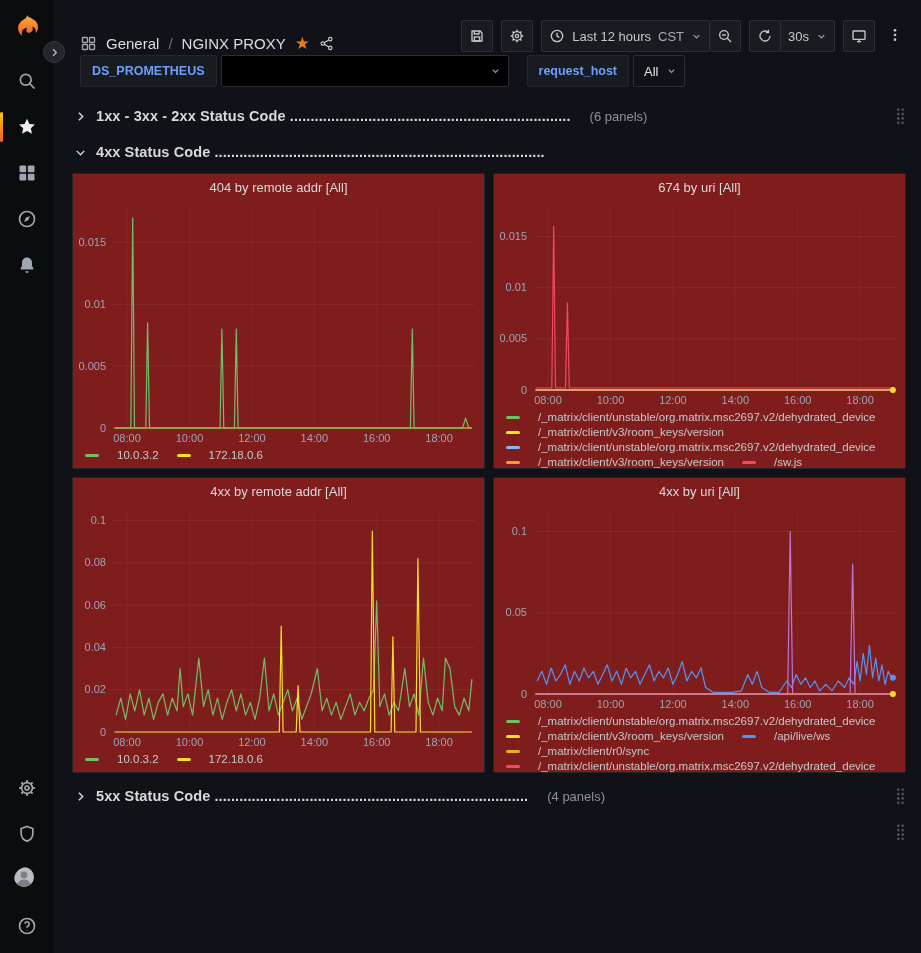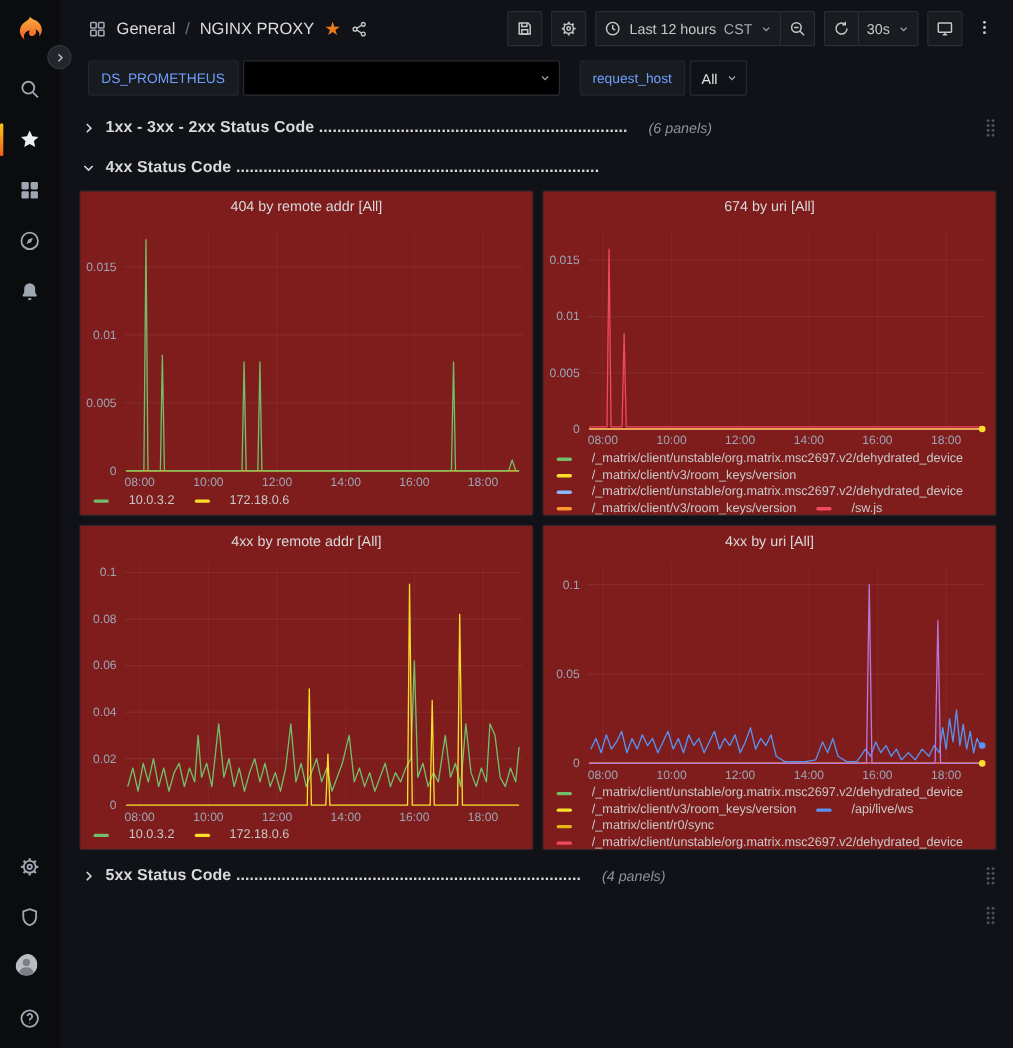--- a/index.html
+++ b/index.html
@@ -22,21 +22,21 @@
   .side-spacer{flex:1}
   .avatar-wrap{width:26px;height:26px;border-radius:50%;overflow:hidden;display:block}
   .sidebar-toggle{position:absolute;left:43px;top:41px;width:22px;height:22px;border-radius:50%;
             background:#24262b;border:1px solid #35373d;color:#b4bac2;z-index:6;display:flex;
             align-items:center;justify-content:center;cursor:pointer;padding:0}
   .sidebar-toggle svg{width:11px;height:11px;display:block}
 
   
   .main{margin-left:54px;height:100%;display:flex;flex-direction:column}
 
-  .navbar{height:52px;flex:none;display:flex;align-items:center;justify-content:space-between;
+  .navbar{height:52px;flex:none;display:flex;align-items:flex-end;justify-content:space-between;
           padding:0 14px 0 26px}
   .breadcrumb{display:flex;align-items:center;gap:9px;font-size:15px}
   .bc-grid-icon svg{width:17px;height:17px;color:#9fa7b3;display:block}
   .bc-section,.bc-title{color:#dcdde0;cursor:pointer}
   .bc-sep{color:#6c7078}
   .fav-star{color:#eb7b18;font-size:17px;line-height:1;cursor:pointer}
   .share-icon{background:none;border:none;color:#c7c8c9;cursor:pointer;padding:0;display:flex}
   .share-icon svg{width:15px;height:15px;display:block}
 
   .nav-actions{display:flex;align-items:center;gap:8px}
@@ -49,39 +49,39 @@
   .tool-btn .chev svg{width:11px;height:11px;color:#9da5b4}
   .tz{color:#a6acb5}
   .kebab-btn{background:none;border:none;height:32px;padding:0 4px;color:#c7c8c9;cursor:pointer;display:flex;align-items:center}
   .kebab-btn svg{width:16px;height:16px}
 
   
   .subnav{flex:none;display:flex;align-items:center;gap:18px;padding:3px 14px 10px 26px}
   .var-group{display:flex;align-items:center}
   .var-label{height:32px;display:flex;align-items:center;padding:0 11px;background:#181b1f;
              border:1px solid #25272e;border-radius:2px;color:#6e9fff;font-size:12.5px;
-             font-weight:400;cursor:pointer;white-space:nowrap}
+             font-weight:700;cursor:pointer;white-space:nowrap}
   .var-select{position:relative;height:32px;display:flex;align-items:center;background:#111217;
              border:1px solid #2b2e35;border-radius:2px;padding:0 26px 0 10px;font-size:13px;
              color:#e3e4e6;cursor:pointer;margin-left:4px}
   .var-select .chev{position:absolute;right:7px;top:50%;transform:translateY(-50%);display:flex}
   .var-select .chev svg{width:11px;height:11px;color:#9da5b4}
   .var-select.redacted{width:288px;background:#000;border-color:#2b2e35}
 
   
   .dashboard{flex:1;padding:4px 15px 0 18px;overflow:hidden}
   .dash-row{position:relative;height:30px;display:flex;align-items:center;margin-bottom:6px}
   .row-toggle{display:flex;align-items:center;gap:9px;background:none;border:none;color:#d8d9da;
               font-size:14.5px;font-weight:700;cursor:pointer;padding:0 2px;white-space:nowrap;
               overflow:hidden;max-width:93%;text-align:center}
   .row-chevron{display:flex;color:#d8d9da;flex:none}
   .row-chevron svg{width:13px;height:13px;display:block}
   .row-chevron.open svg{transform:rotate(90deg)}
   .row-title{overflow:hidden;letter-spacing:.1px}
-  .row-count{font-style:italic;font-weight:400;color:#8e939b;font-size:13px;margin-left:10px;flex:none}
+  .row-count{font-weight:400;color:#8e939b;font-size:13px;margin-left:10px;flex:none}
   .row-handle{position:absolute;right:1px;top:50%;transform:translateY(-50%);width:9px;height:17px;
               background-image:radial-gradient(circle,#5a5e66 1.1px,transparent 1.3px);
               background-size:4.5px 4.4px;cursor:grab}
 
   .grid{display:grid;grid-template-columns:1fr 1fr;gap:8px;margin-bottom:8px}
   .panel{height:296px;background:#7f1d1d;border:1px solid #23252b;border-radius:2px;
          display:flex;flex-direction:column;overflow:hidden}
   .panel-title{flex:none;height:27px;display:flex;align-items:center;justify-content:center;
          font-size:13px;font-weight:500;color:#d8d9da;cursor:pointer;background:none;border:none;width:100%}
   .chart-area{flex:1 1 auto;min-height:0}

